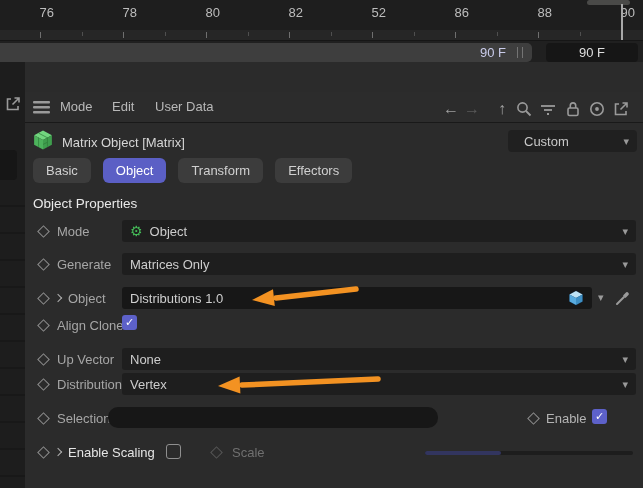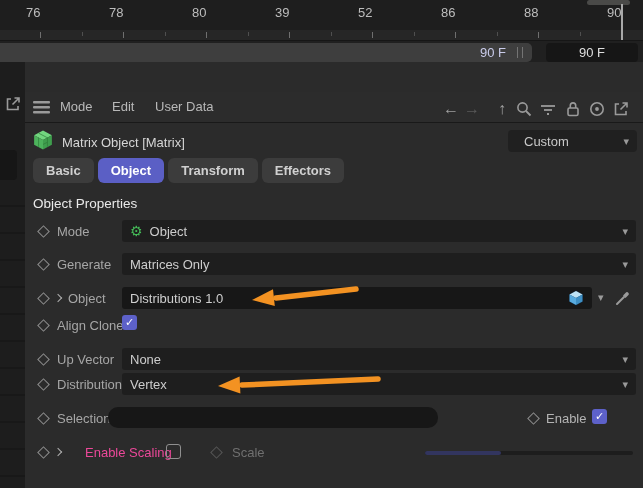--- a/index.html
+++ b/index.html
@@ -3,21 +3,21 @@
 <meta charset="utf-8">
 <style>
   html,body{margin:0;padding:0;background:#111;}
   .screen{position:relative;width:643px;height:488px;background:#2b2b2b;overflow:hidden;
           font-family:"Liberation Sans",sans-serif;-webkit-font-smoothing:antialiased;}
   .abs{position:absolute;}
   
   .ruler{left:0;top:0;width:643px;height:30px;background:#1e1e1e;}
   .tickstrip{left:0;top:30px;width:643px;height:10px;background:#262626;border-bottom:1px solid #161616;}
   .tick{position:absolute;top:2px;width:1px;height:6px;background:#6f6f6f;}
-  .rulerlbl{position:absolute;top:5px;width:28px;margin-left:-14px;text-align:left;font-size:13px;color:#bdbdbd;}
+  .rulerlbl{position:absolute;top:5px;width:28px;margin-left:-14px;text-align:right;font-size:13px;color:#bdbdbd;}
   .rangebg{left:0;top:41px;width:643px;height:21px;background:#202020;}
   .rangebar{left:0;top:43px;width:532px;height:19px;background:#3e3e3e;border-radius:0 5px 5px 0;}
   .rangetext{position:absolute;right:26px;top:2px;font-size:13px;color:#c9cbea;}
   .grip{position:absolute;top:4px;width:1.5px;height:11px;background:#747474;}
   .framebox{left:546px;top:43px;width:92px;height:19px;background:#161616;border-radius:4px;
             color:#dfdfdf;font-size:13px;display:flex;align-items:center;justify-content:center;}
   .phhandle{left:587px;top:0;width:43px;height:5px;background:#4a4a48;border-radius:3px;}
   .phline{left:621px;top:4px;width:1.5px;height:36px;background:#a8a8a8;}
   
   .strip{left:0;top:62px;width:25px;height:426px;background:#1d1d1d;}
@@ -31,21 +31,21 @@
   .tab.idle{color:#9a9a9a;}
   .menubar{left:25px;top:92px;width:618px;height:30px;background:#2c2c2c;border-bottom:1px solid #191919;}
   .menuitem{position:absolute;top:7px;font-size:13px;color:#b8b8b8;}
   .toolico{position:absolute;top:100px;width:18px;height:18px;display:flex;align-items:center;justify-content:center;}
   .uarrow{font-size:16px;color:#a0a0a0;line-height:18px;}
   .uarrow.dim{color:#5a5a5a;}
   .hdr-title{left:62px;top:135px;font-size:13px;color:#d6d6d6;}
   .dropdown{background:#202020;border-radius:4px;display:flex;align-items:center;
             font-size:13px;color:#c8c8c8;padding:0 8px;box-sizing:border-box;}
   .caret{color:#9a9a9a;font-size:11px;margin-left:auto;line-height:1;}
-  .chiprow{left:33px;top:158px;display:flex;gap:4px;font-weight:bold;}
+  .chiprow{left:33px;top:158px;display:flex;gap:12px;}
   .chip{height:25px;line-height:25px;padding:0 13px;border-radius:6px;background:#3c3c3c;
         color:#d0d0d0;font-size:13px;}
   .chip.sel{background:#5b5fc5;color:#ffffff;}
   .section{left:33px;top:196px;font-size:13.5px;color:#e9e9e9;}
   
   .diamond{position:absolute;width:7px;height:7px;border:1.3px solid #8d8d8d;transform:rotate(45deg);}
   .diamond.dim{border-color:#555;}
   .chev{position:absolute;width:5px;height:5px;border-right:1.6px solid #b0b0b0;border-top:1.6px solid #b0b0b0;
         transform:rotate(45deg);}
   .rowlbl{position:absolute;font-size:13px;color:#a6a6a6;white-space:nowrap;}
@@ -69,21 +69,21 @@
 </style>
 </head>
 <body>
 
 <div class="screen">
 
   <div class="abs ruler">
     <span class="rulerlbl" style="left:40px">76</span>
     <span class="rulerlbl" style="left:123px">78</span>
     <span class="rulerlbl" style="left:206px">80</span>
-    <span class="rulerlbl" style="left:289px">39</span>
+    <span class="rulerlbl" style="left:289px">82</span>
     <span class="rulerlbl" style="left:372px">52</span>
     <span class="rulerlbl" style="left:455px">86</span>
     <span class="rulerlbl" style="left:538px">88</span>
     <span class="rulerlbl" style="left:621px">90</span>
   </div>
   <div class="abs tickstrip" id="ticks">
       <div class="tick" style="left: 40px;"></div>
       <div class="tick" style="height: 4px; background: rgb(79, 79, 79); left: 81.5px;"></div>
       <div class="tick" style="left: 123px;"></div>
       <div class="tick" style="height: 4px; background: rgb(79, 79, 79); left: 164.5px;"></div>
@@ -274,21 +274,21 @@
   <span class="rowlbl" style="left:57px;top:411px">Selection</span>
   <input class="selinput" type="text" value="" style="">
   <span class="diamond" style="left:529px;top:414px"></span>
   <span class="rowlbl" style="left:546px;top:411px;color:#b4b4b4">Enable</span>
   <span class="cb on" style="left:592px;top:409px">
       <span>✓</span>
     </span>
 
   <span class="diamond" style="left:39px;top:448px"></span>
   <span class="chev" style="left:55px;top:449px"></span>
-  <span class="rowlbl" style="left:85px;top:445px;color:#ec4899">Enable Scaling</span>
+  <span class="rowlbl" style="left:68px;top:445px;color:#e5e5e5">Enable Scaling</span>
   <span class="cb off" style="left:166px;top:444px"></span>
   <span class="diamond dim" style="left:212px;top:448px"></span>
   <span class="rowlbl" style="left:232px;top:445px;color:#707070">Scale</span>
   <div class="slidertrack">
     <div class="sliderfill"></div>
   </div>
 
   <svg class="abs overlay">
     <g>
       <line x1="356" y1="289" x2="276" y2="298" stroke="#f39222" stroke-width="5.5" stroke-linecap="round"></line>

